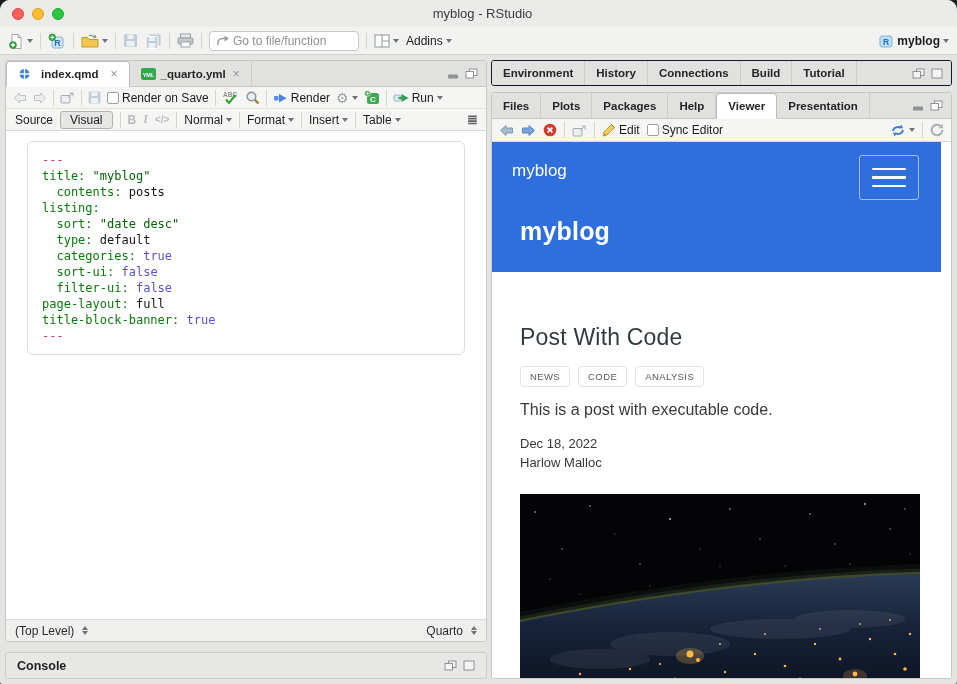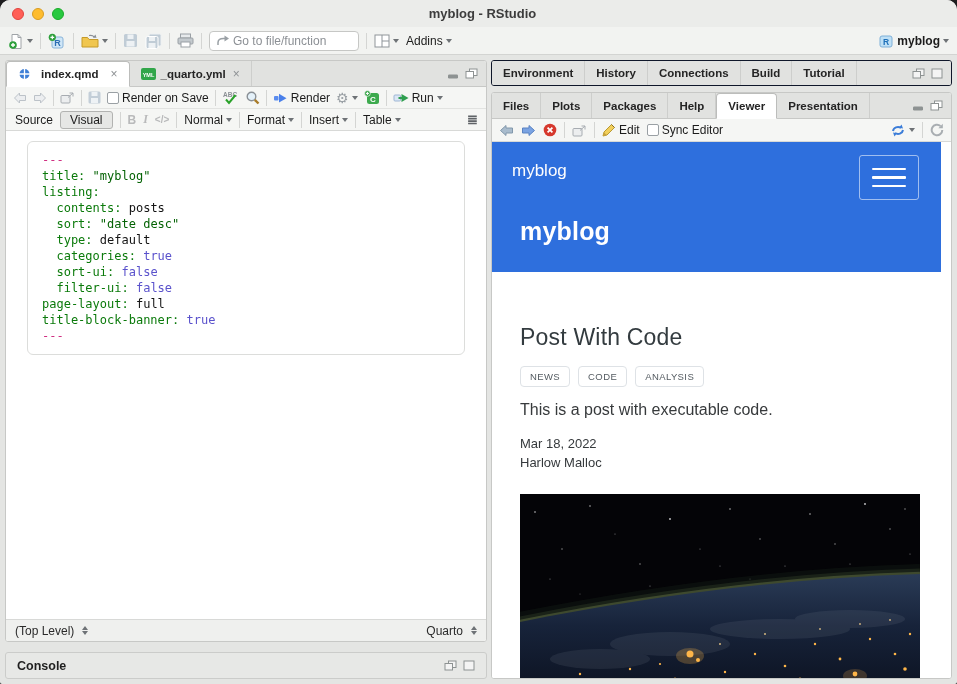--- a/index.html
+++ b/index.html
@@ -7,21 +7,21 @@
   .window { position:relative; width:957px; height:684px; background:#e4e5e3;
             border-radius:10px 10px 2px 2px; overflow:hidden; }
 
   
   .titlebar { position:relative; height:27px; background:#ebecea; display:flex; align-items:center; }
   .lights { display:flex; gap:8px; margin-left:12px; }
   .light { width:12px; height:12px; border-radius:50%; }
   .light.red { background:#ff5f57; border:0.5px solid #e0443e; }
   .light.yellow { background:#febc2e; border:0.5px solid #d89c22; }
   .light.green { background:#28c840; border:0.5px solid #1aab29; }
-  .win-title { position:absolute; left:8px; right:0; text-align:center; font-size:13px; font-weight:bold; color:#3c3c3c; }
+  .win-title { position:absolute; left:8px; right:0; text-align:center; font-size:13px; font-weight:normal; color:#3c3c3c; }
 
   
   .main-toolbar { height:28px; background:#f2f3f1; border-bottom:1px solid #d3d4d2;
                   display:flex; align-items:center; padding:0 8px; gap:7px; }
   .sep { width:1px; height:16px; background:#d4d5d3; flex:none; }
   .tbtn { display:flex; align-items:center; gap:3px; flex:none; cursor:default; }
   .caret { width:0; height:0; border-left:3.5px solid transparent; border-right:3.5px solid transparent; border-top:4px solid #6e7276; display:inline-block; }
   .goto { display:flex; align-items:center; gap:4px; width:150px; height:20px; background:#fff;
           border:1px solid #c6c7c5; border-radius:4px; padding:0 6px; }
   .goto input { border:none; outline:none; width:100%; font-size:12px; color:#333; background:transparent; font-family:"Liberation Sans",sans-serif;}
@@ -371,22 +371,22 @@
           </span>
           <span class="spacer"></span>
           <span class="outline-ic">≣</span>
         </div>
 
         <div class="editor">
           <div class="yaml-box">
             <div>
                 <div class="cl"><span class="tk-dash">---</span></div>
                 <div class="cl"><span class="tk-key">title:</span><span class="tk-plain"> </span><span class="tk-str">"myblog"</span></div>
+                <div class="cl"><span class="tk-key">  contents:</span><span class="tk-plain"> posts</span></div>
                 <div class="cl"><span class="tk-key">listing:</span></div>
-                <div class="cl"><span class="tk-key">  contents:</span><span class="tk-plain"> posts</span></div>
                 <div class="cl"><span class="tk-key">  sort:</span><span class="tk-plain"> </span><span class="tk-str">"date desc"</span></div>
                 <div class="cl"><span class="tk-key">  type:</span><span class="tk-plain"> default</span></div>
                 <div class="cl"><span class="tk-key">  categories:</span><span class="tk-plain"> </span><span class="tk-bool">true</span></div>
                 <div class="cl"><span class="tk-key">  sort-ui:</span><span class="tk-plain"> </span><span class="tk-bool">false</span></div>
                 <div class="cl"><span class="tk-key">  filter-ui:</span><span class="tk-plain"> </span><span class="tk-bool">false</span></div>
                 <div class="cl"><span class="tk-key">page-layout:</span><span class="tk-plain"> full</span></div>
                 <div class="cl"><span class="tk-key">title-block-banner:</span><span class="tk-plain"> </span><span class="tk-bool">true</span></div>
                 <div class="cl"><span class="tk-dash">---</span></div>
               </div>
           </div>
@@ -574,21 +574,21 @@
             </div>
 
             <div class="post">
               <h1>Post With Code</h1>
               <div class="tags">
                 <span class="tag">NEWS</span>
                 <span class="tag">CODE</span>
                 <span class="tag">ANALYSIS</span>
               </div>
               <div class="desc">This is a post with executable code.</div>
-              <div class="date">Mar 18, 2022</div>
+              <div class="date">Dec 18, 2022</div>
               <div class="author">Harlow Malloc</div>
 
               <svg class="hero" viewBox="0 0 400 210" preserveAspectRatio="none">
                 <defs>
                   <linearGradient id="earthGrad" x1="0" y1="0" x2="0" y2="1">
                     <stop offset="0%" stop-color="#2a3b56"></stop>
                     <stop offset="40%" stop-color="#17233a"></stop>
                     <stop offset="100%" stop-color="#0a0f1c"></stop>
                   </linearGradient>
                 </defs>

